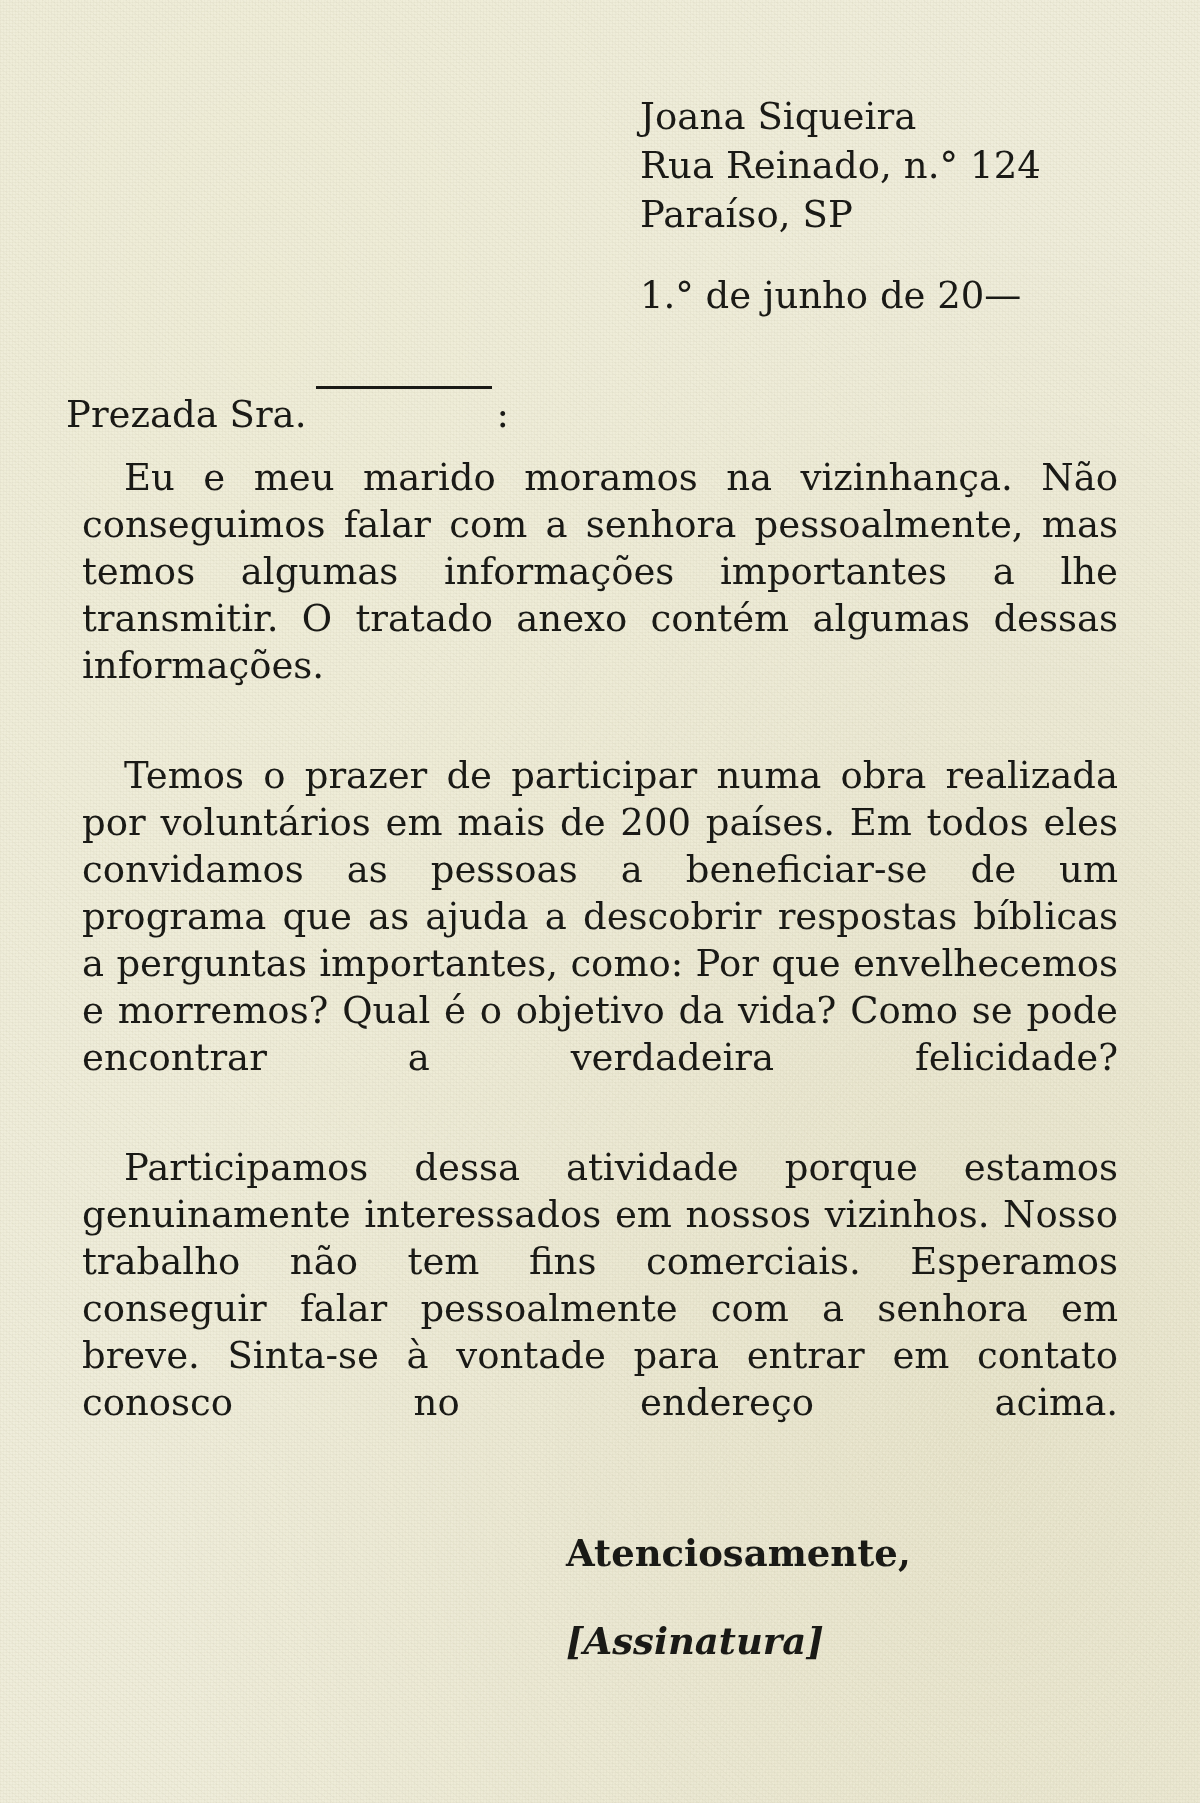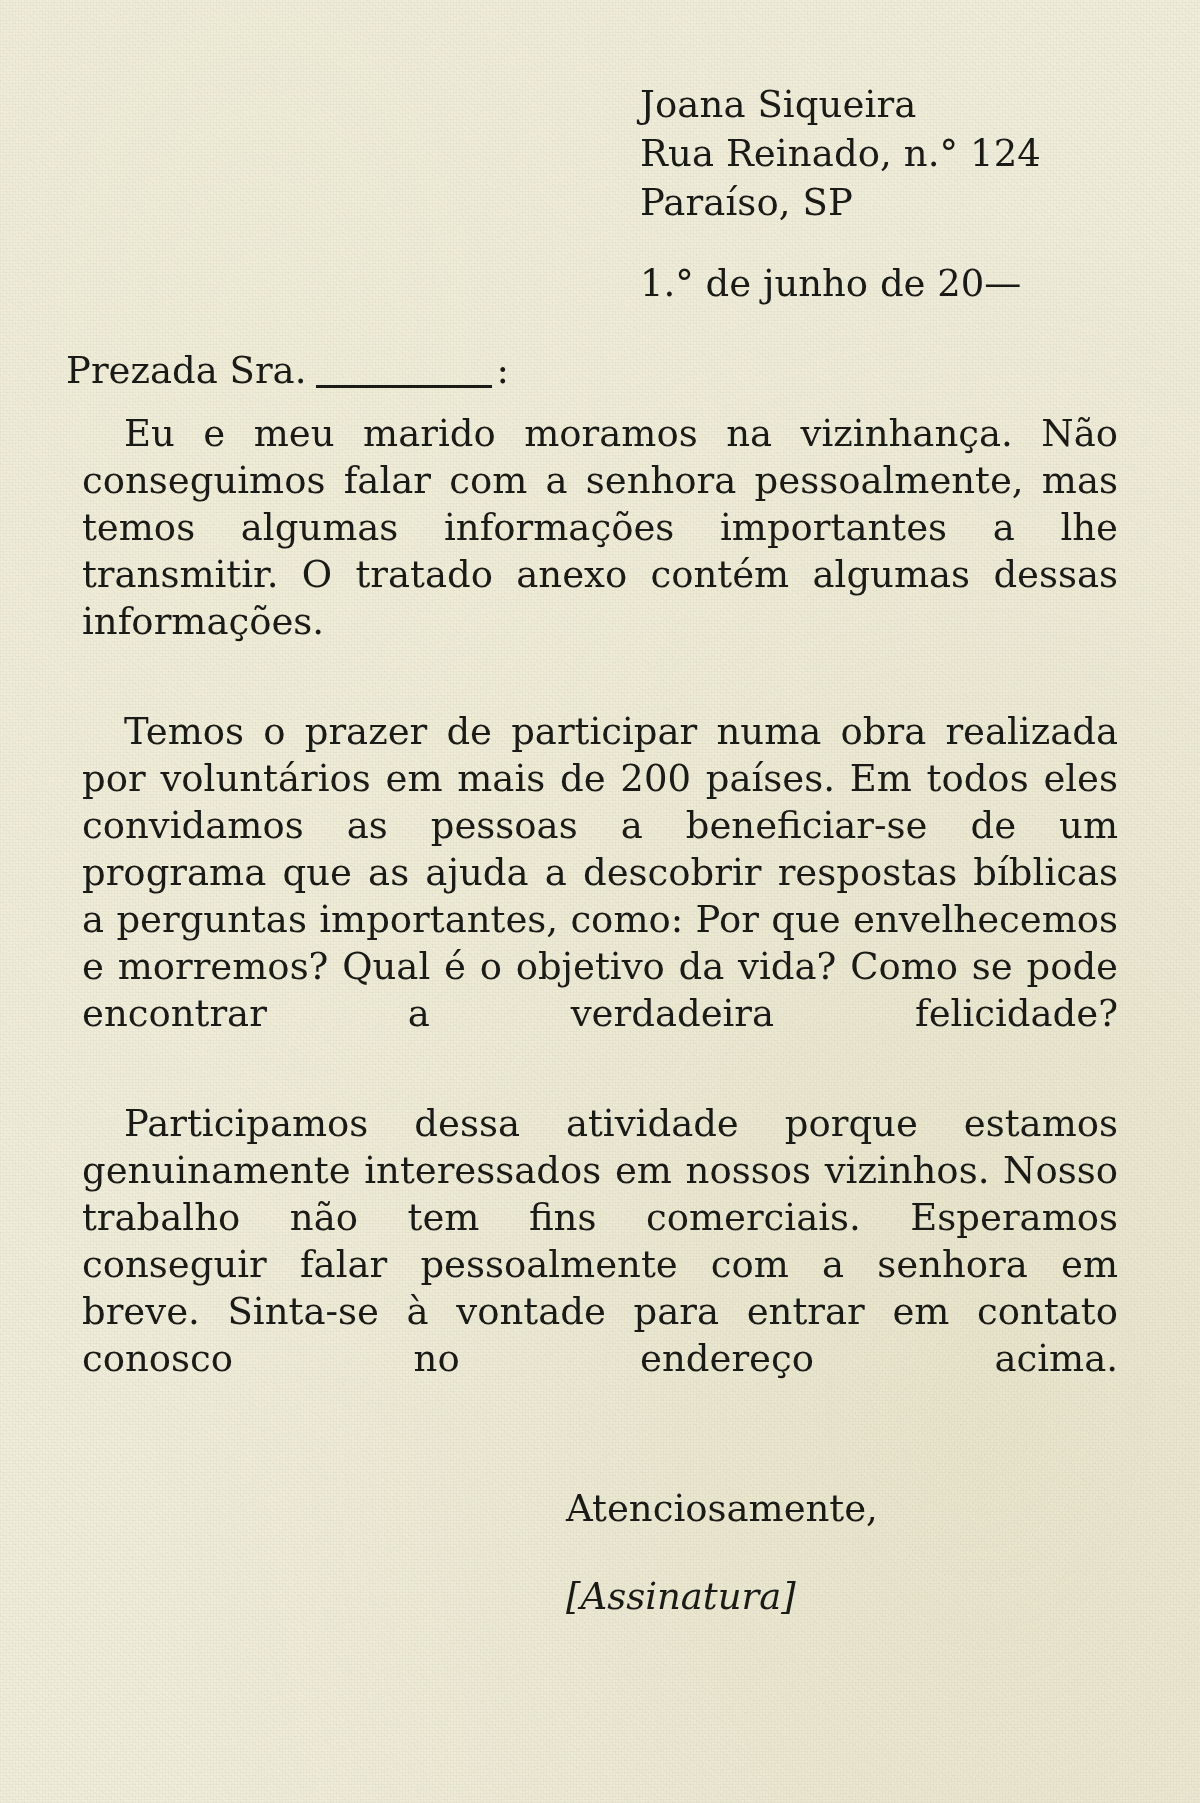--- a/index.html
+++ b/index.html
@@ -30,21 +30,21 @@
       repeating-linear-gradient(123deg, rgba(255,255,250,0.35)  0px, rgba(255,255,250,0.35)  1px, rgba(255,255,255,0) 1px, rgba(255,255,255,0) 4px),
       radial-gradient(ellipse at 22% 18%, rgba(255,255,248,0.55) 0%, rgba(255,255,248,0) 55%),
       radial-gradient(ellipse at 82% 78%, rgba(222,214,180,0.28) 0%, rgba(222,214,180,0) 60%);
     mix-blend-mode: multiply;
     opacity: 0.9;
   }
 
   .page {
     position: relative;
     z-index: 2;
-    padding: 4px 66px;
+    padding: 16px 66px;
     box-sizing: border-box;
     width: 1200px;
   }
 
   
   .letterhead {
     padding-top: 76px;
     padding-left: 574px;
   }
 
@@ -57,25 +57,25 @@
 
   .date-line {
     font-size: 37px;
     line-height: 49px;
     margin-top: 32px;
     white-space: nowrap;
   }
 
   
   .salutation {
-    margin-top: 40px;
+    margin-top: 72px;
     font-size: 37px;
     line-height: 46px;
     display: flex;
-    align-items: flex-end;
+    align-items: flex-start;
   }
 
   .salutation-blank {
     display: inline-block;
     width: 176px;
     border-bottom: 3px solid #1a1a16;
     margin: 0 4px 0 10px;
     height: 0;
     position: relative;
     top: -6px;
@@ -97,20 +97,21 @@
   .body-paragraph::after {
     content: "";
     display: inline-block;
     width: 100%;
   }
 
   
   .closing {
     padding-left: 500px;
     margin-top: 56px;
+    font-weight: bold;
   }
 
   .closing-line {
     font-size: 37px;
     line-height: 48px;
     white-space: nowrap;
   }
 
   .signature-line {
     font-size: 37px;

